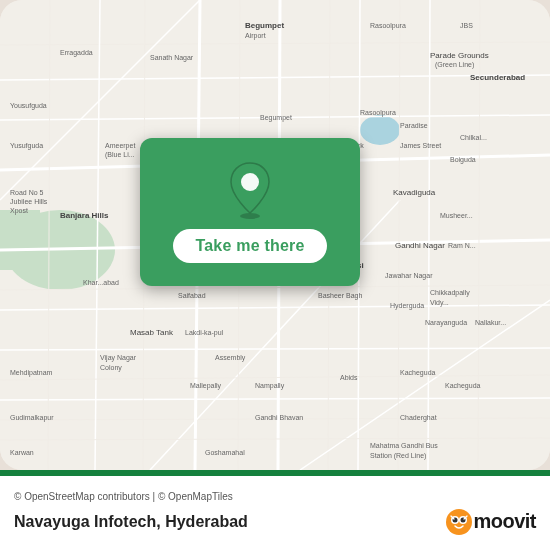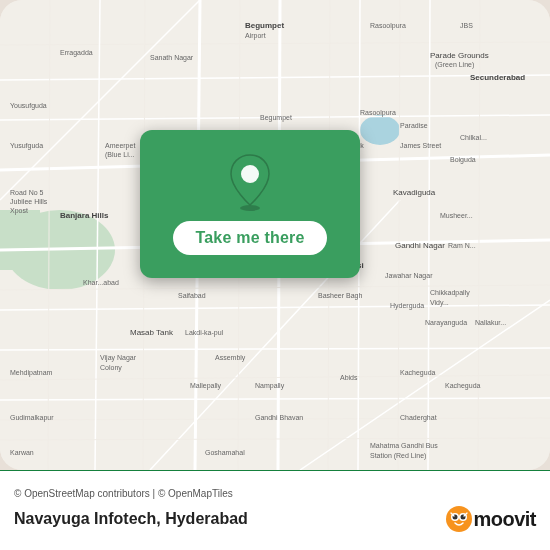--- a/index.html
+++ b/index.html
@@ -23,21 +23,21 @@
     
     #map-bg {
       position: absolute;
       width: 100%;
       height: 100%;
     }
 
     
     #overlay-card {
       position: absolute;
-      top: 130px;
+      top: 138px;
       left: 140px;
       width: 220px;
       height: 148px;
       background: #3a9e5f;
       border-radius: 12px;
       display: flex;
       flex-direction: column;
       align-items: center;
       justify-content: center;
       box-shadow: 0 4px 16px rgba(0,0,0,0.35);
@@ -59,21 +59,21 @@
       font-weight: bold;
       cursor: pointer;
       letter-spacing: 0.2px;
     }
 
     
     #bottom-bar {
       width: 550px;
       height: 80px;
       background: #ffffff;
-      border-top: 1px solid #15803d;
+      border-top: 6px solid #15803d;
       display: flex;
       flex-direction: column;
       justify-content: center;
       padding: 0 14px;
     }
 
     #attribution {
       font-size: 10px;
       color: #555;
       margin-bottom: 6px;

